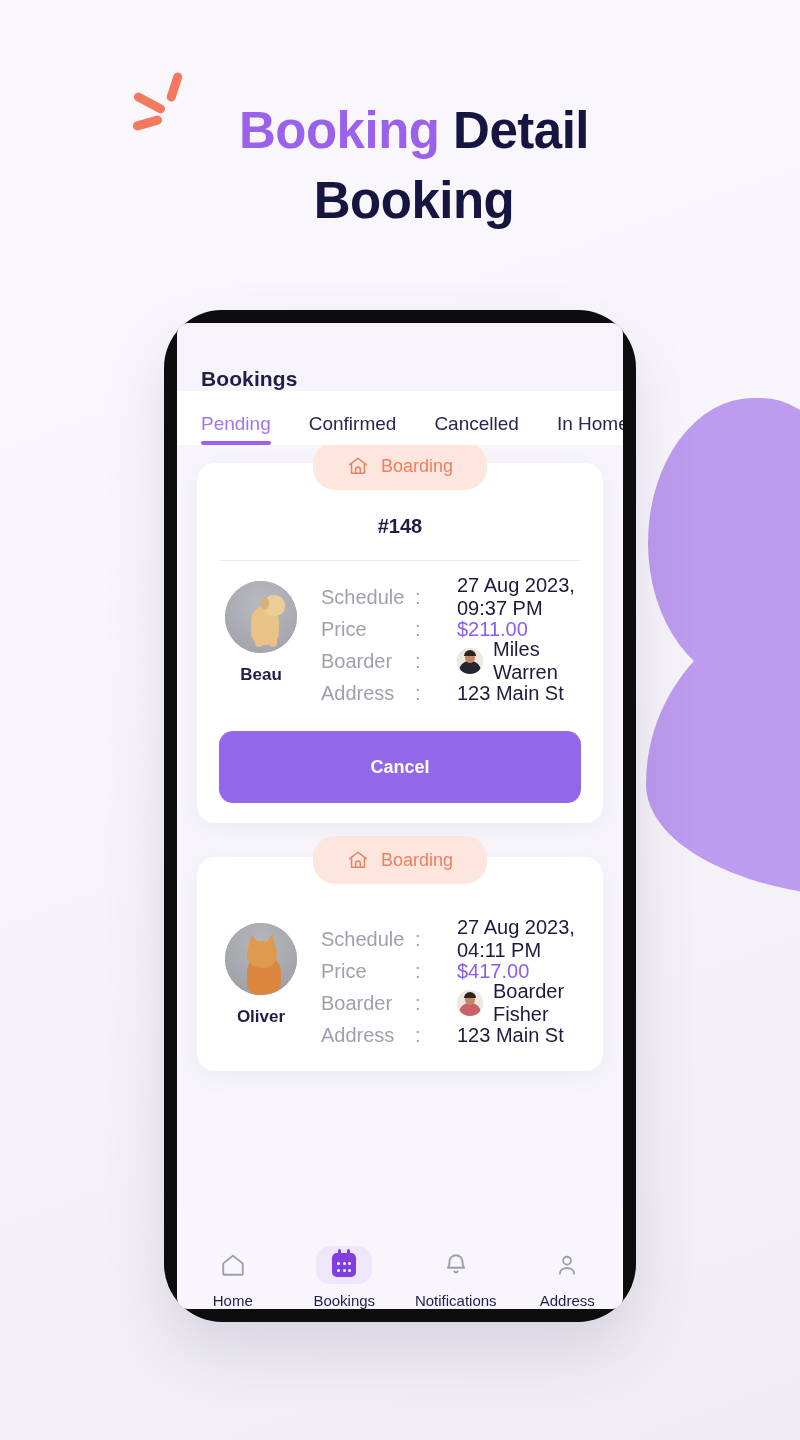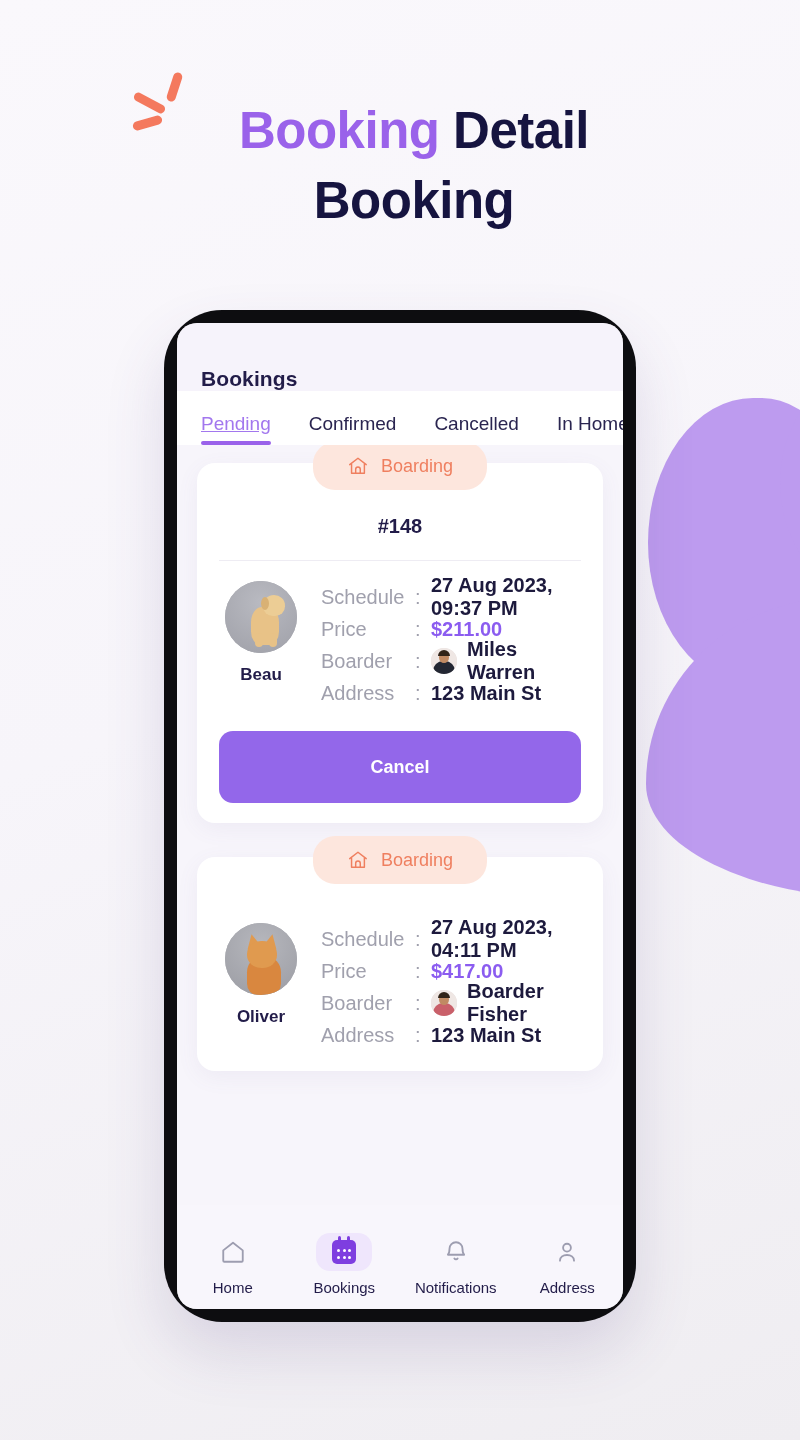--- a/index.html
+++ b/index.html
@@ -72,21 +72,21 @@
     left: 164px; top: 310px;
     width: 472px; height: 1012px;
     background: #0d0d10;
     border-radius: 58px;
     padding: 13px;
     box-shadow: 0 30px 60px rgba(90,70,130,0.16);
   }
   .screen {
     width: 100%; height: 100%;
     background: #a3a3a3;
-    border-radius: 20px;
+    border-radius: 12px;
     overflow: hidden;
     position: relative;
     display: flex;
     flex-direction: column;
   }
 
   
   .app-header {
     background: #f6f3fb;
     padding: 44px 0 0 24px;
@@ -109,21 +109,21 @@
     white-space: nowrap;
     overflow: hidden;
   }
   .tab {
     font-size: 19px;
     color: #2a2550;
     padding-bottom: 10px;
     position: relative;
     flex: 0 0 auto;
   }
-  .tab.active { color: #a277ee; font-weight: 500; text-decoration: underline; }
+  .tab.active { color: #a277ee; font-weight: 500; }
   .tab.active::after {
     content: "";
     position: absolute;
     left: 0; bottom: 0;
     width: 100%; height: 4px;
     background: #9a62ea;
     border-radius: 3px;
   }
 
   
@@ -210,24 +210,25 @@
     flex: 0 0 auto;
     color: #a0a0ad;
   }
   .row-colon {
     width: 16px;
     flex: 0 0 auto;
     color: #a0a0ad;
   }
   .row-value {
     color: #1d1a3d;
-    font-weight: 700;
+    font-weight: 400;
     display: flex;
     align-items: center;
     gap: 10px;
+    margin-left: 26px;
   }
   .row-value.price { color: #8b5cf0; }
 
   .boarder-avatar {
     width: 26px; height: 26px;
     border-radius: 50%;
     overflow: hidden;
     flex: 0 0 auto;
     background: #e6dfe0;
     position: relative;
@@ -246,21 +247,21 @@
     font-family: "Liberation Sans", sans-serif;
     cursor: pointer;
   }
 
   
   .bottom-nav {
     flex: 0 0 auto;
     background: #f8f6fc;
     height: 104px;
     display: flex;
-    align-items: center;
+    align-items: flex-end;
     padding-top: 14px;
   }
   .nav-item {
     flex: 1 1 0;
     display: flex;
     flex-direction: column;
     align-items: center;
     gap: 8px;
   }
   .nav-icon-pill {

